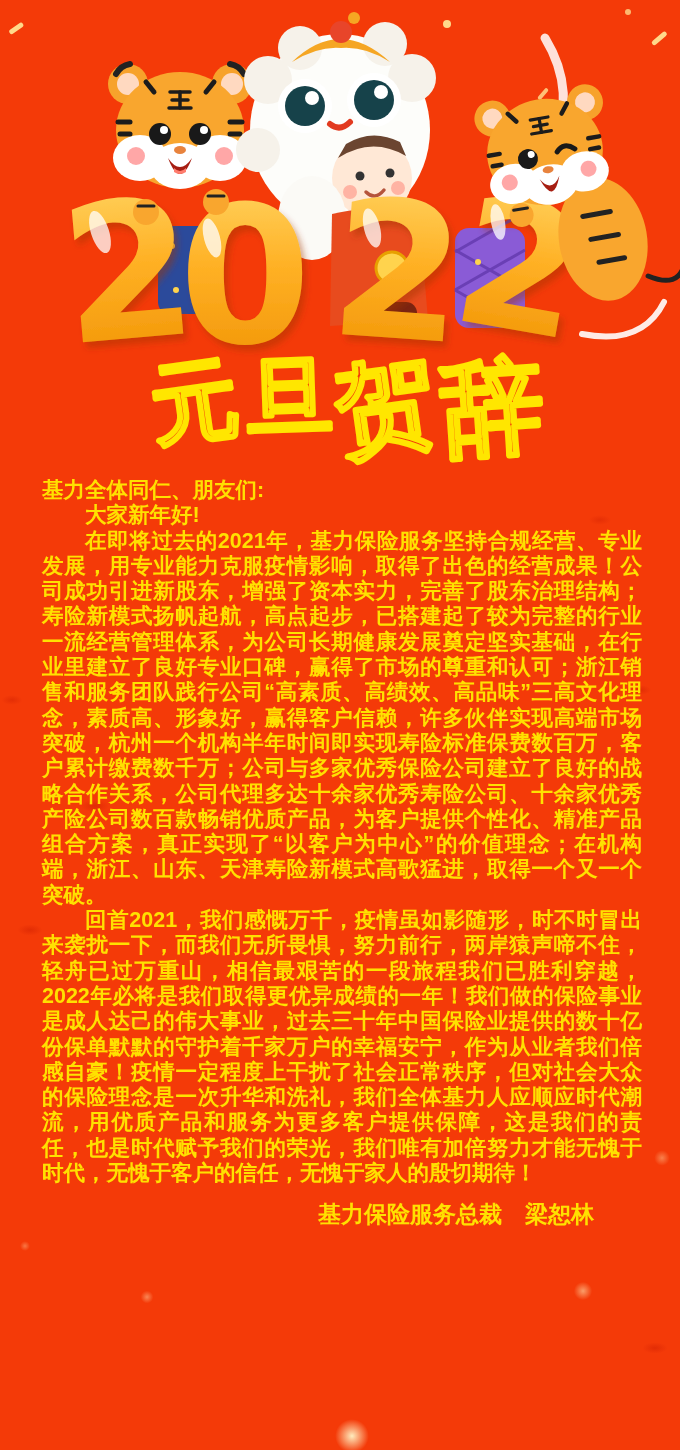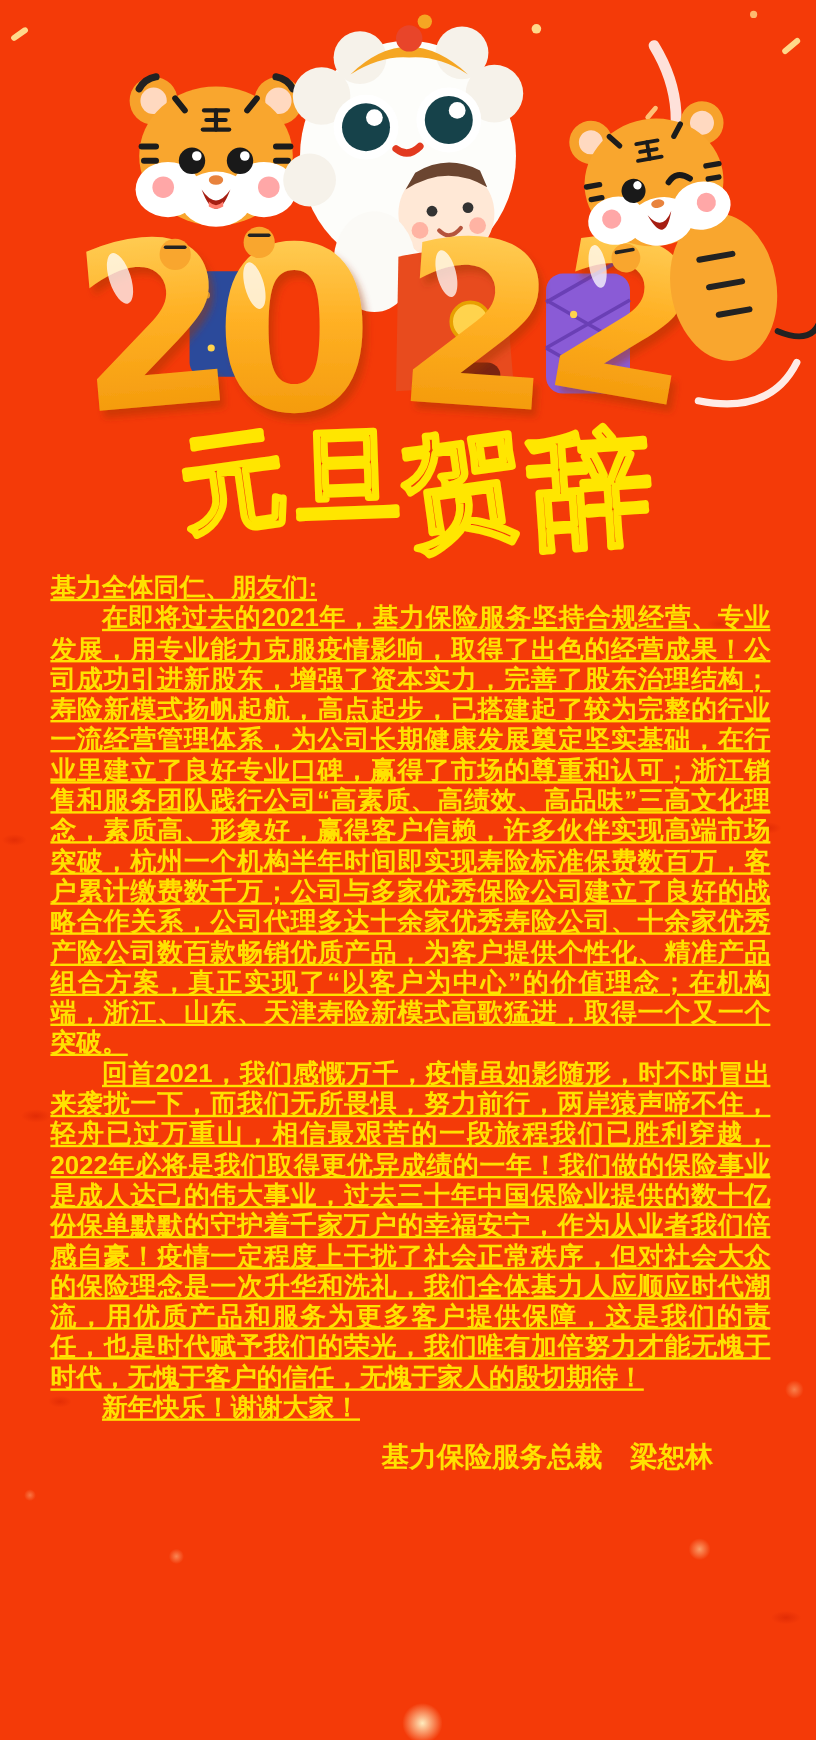--- a/index.html
+++ b/index.html
@@ -32,21 +32,21 @@
   svg.hero{display:block;position:relative;z-index:1;}
   .letter{
     position:relative;z-index:1;
     padding:8px 38px 0 42px;
     color:#ffe100;
     font-weight:700;
     font-size:21.5px;
     line-height:25.3px;
     text-align:justify;
   }
-  .letter p{margin:0;text-decoration:underline;}
+  .letter p{margin:0;}
   .para{text-indent:2em;}
   .signature{
     text-align:right;
     padding-right:48px;
     margin-top:16px;
     font-size:23px;
     font-weight:700;
   }
 </style>
 </head>
@@ -217,18 +217,18 @@
     <g font-family="'Liberation Sans','DejaVu Sans',sans-serif" font-weight="bold" fill="none" stroke="#ffe600" stroke-width="3.2" stroke-linejoin="round" text-anchor="middle">
       <text x="194" y="432" font-size="88" transform="rotate(-8 194 400)">元</text>
       <text x="290" y="428" font-size="86" transform="rotate(-2 290 398)">旦</text>
       <text x="385" y="440" font-size="100" transform="rotate(-8 385 402)">贺</text>
       <text x="492" y="444" font-size="104" transform="rotate(-4 492 404)">辞</text>
     </g>
   </svg>
 
   <div class="letter">
     <p class="salutation">基力全体同仁、朋友们:</p>
+    <p class="para">大家新年好!</p>
     <p class="para">在即将过去的2021年，基力保险服务坚持合规经营、专业发展，用专业能力克服疫情影响，取得了出色的经营成果！公司成功引进新股东，增强了资本实力，完善了股东治理结构；寿险新模式扬帆起航，高点起步，已搭建起了较为完整的行业一流经营管理体系，为公司长期健康发展奠定坚实基础，在行业里建立了良好专业口碑，赢得了市场的尊重和认可；浙江销售和服务团队践行公司“高素质、高绩效、高品味”三高文化理念，素质高、形象好，赢得客户信赖，许多伙伴实现高端市场突破，杭州一个机构半年时间即实现寿险标准保费数百万，客户累计缴费数千万；公司与多家优秀保险公司建立了良好的战略合作关系，公司代理多达十余家优秀寿险公司、十余家优秀产险公司数百款畅销优质产品，为客户提供个性化、精准产品组合方案，真正实现了“以客户为中心”的价值理念；在机构端，浙江、山东、天津寿险新模式高歌猛进，取得一个又一个突破。</p>
     <p class="para">回首2021，我们感慨万千，疫情虽如影随形，时不时冒出来袭扰一下，而我们无所畏惧，努力前行，两岸猿声啼不住，轻舟已过万重山，相信最艰苦的一段旅程我们已胜利穿越，2022年必将是我们取得更优异成绩的一年！我们做的保险事业是成人达己的伟大事业，过去三十年中国保险业提供的数十亿份保单默默的守护着千家万户的幸福安宁，作为从业者我们倍感自豪！疫情一定程度上干扰了社会正常秩序，但对社会大众的保险理念是一次升华和洗礼，我们全体基力人应顺应时代潮流，用优质产品和服务为更多客户提供保障，这是我们的责任，也是时代赋予我们的荣光，我们唯有加倍努力才能无愧于时代，无愧于客户的信任，无愧于家人的殷切期待！</p>
-    <p class="para">新年快乐！谢谢大家！</p>
     <div class="signature">基力保险服务总裁　梁恕林</div>
   </div>
 </div>
 
 </body></html>

